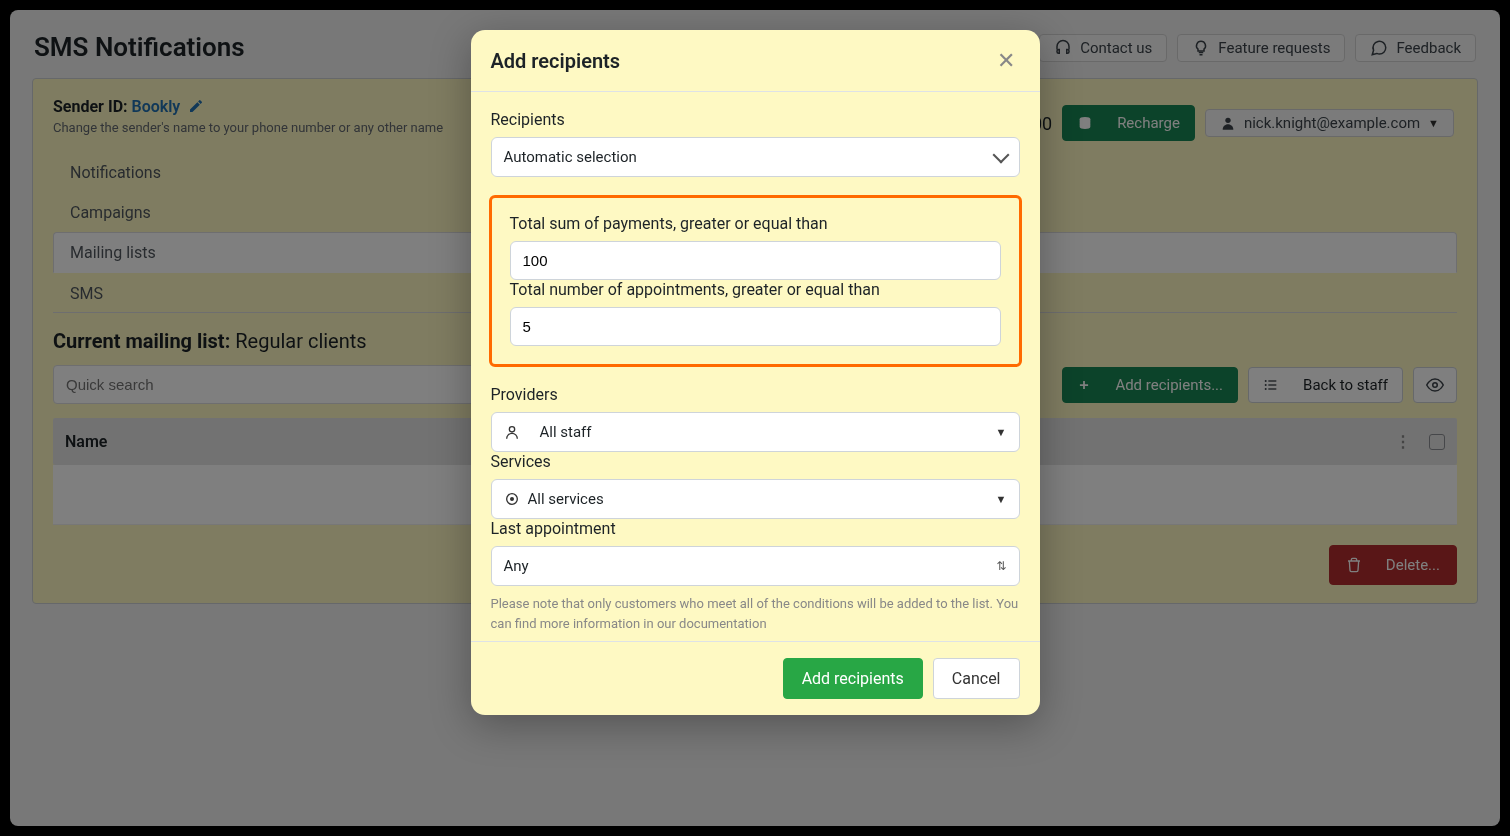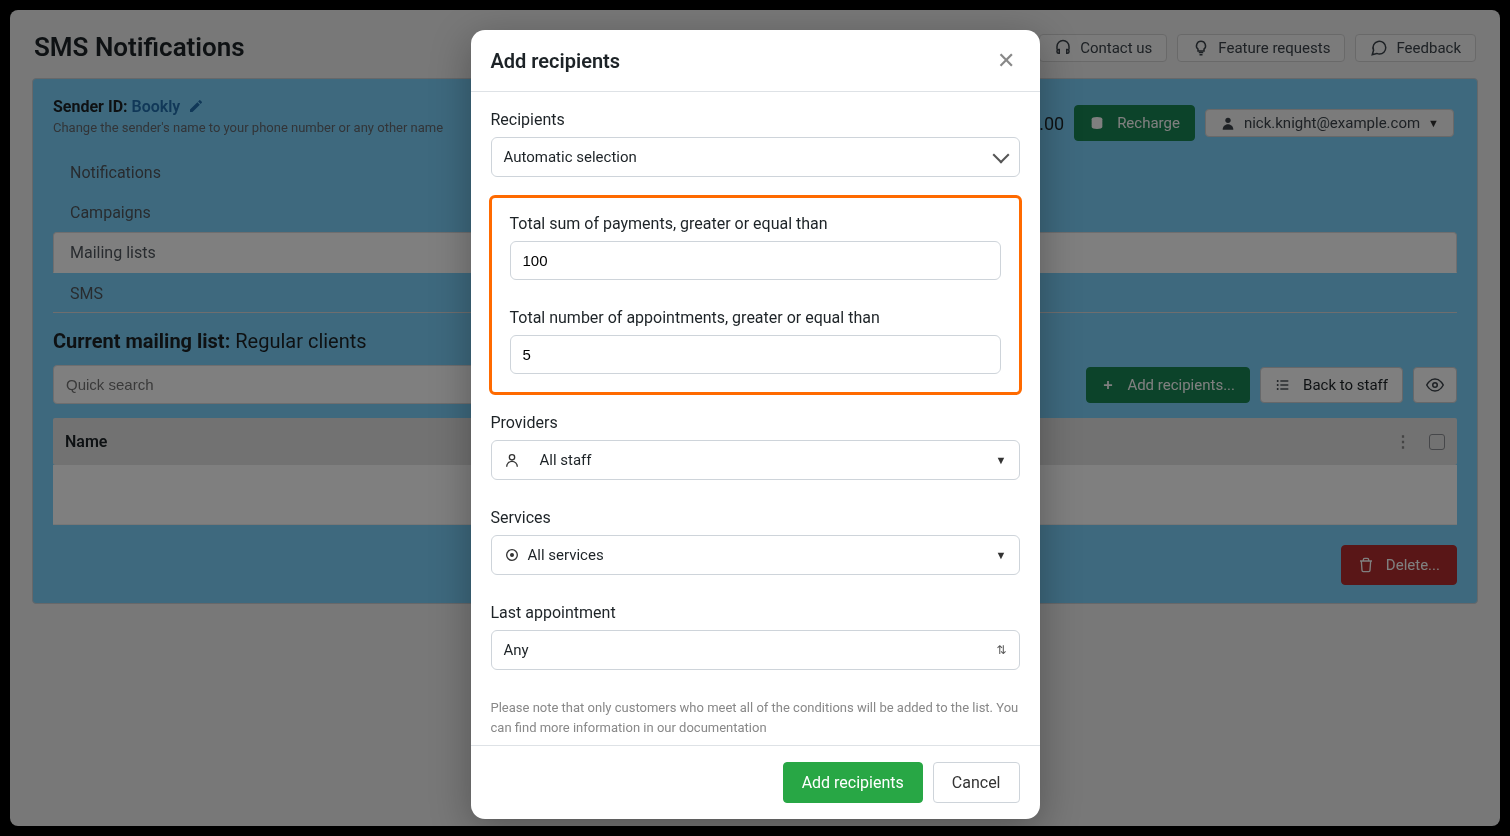--- a/index.html
+++ b/index.html
@@ -43,21 +43,21 @@
   border: 1px solid #d3d3d3;
   border-radius: 4px;
   font-size: 15px;
   color: #3c434a;
   cursor: pointer;
 }
 .panel {
   margin: 0 22px;
   border: 1px solid #ccd0d4;
   border-radius: 4px;
-  background: #7dd3fc;
+  background: #fef9c3;
   padding: 18px 20px;
 }
 .sender-line { margin-bottom: 4px; font-size: 16px; }
 .sender-link { color: #2271b1; font-weight: 600; cursor: pointer; }
 .sender-hint { color: #646970; font-size: 13px; margin-bottom: 16px; }
 .tabs {
   display: flex;
   border-bottom: 1px solid #dcdcde;
   margin-bottom: 16px;
   flex-direction: column;
@@ -82,21 +82,21 @@
 .mail-label { font-size: 20px; }
 .mail-actions { display: flex; gap: 10px; align-items: center; }
 .search {
   width: 560px;
   padding: 10px 12px;
   border: 1px solid #dcdcde;
   border-radius: 4px;
   font-size: 15px;
   background: #fff;
 }
-.btn { display: inline-flex; align-items: center; gap: 12px; padding: 8px 14px; border-radius: 4px; font-size: 15px; cursor: pointer; border: 1px solid #ccd0d4; background: #fff; }
+.btn { display: inline-flex; align-items: center; gap: 24px; padding: 8px 14px; border-radius: 4px; font-size: 15px; cursor: pointer; border: 1px solid #ccd0d4; background: #fff; }
 .btn-green { background: #198754; color: #fff; border-color: #198754; }
 .btn-icon-only { padding: 8px 12px; }
 .table-head {
   display: flex;
   justify-content: space-between;
   align-items: center;
   background: #e5e5e5;
   padding: 14px 12px;
   border-radius: 2px;
   font-weight: 600;
@@ -119,21 +119,21 @@
   position: absolute;
   inset: 0;
   background: rgba(0,0,0,0.5);
   display: flex;
   justify-content: center;
   align-items: flex-start;
   padding-top: 30px;
 }
 .modal {
   width: 569px;
-  background: #ffffff;
+  background: #fef9c3;
   border-radius: 14px;
   box-shadow: 0 10px 40px rgba(0,0,0,0.3);
   overflow: hidden;
 }
 .modal-header {
   display: flex;
   justify-content: space-between;
   align-items: center;
   padding: 18px 20px;
   border-bottom: 1px solid #dee2e6;
@@ -154,21 +154,21 @@
   align-items: center;
   cursor: pointer;
 }
 .input-like { cursor: text; }
 .highlight-box {
   border: 3px solid #ff6a00;
   border-radius: 6px;
   padding: 16px 18px 18px 18px;
   margin: 18px -2px 18px -2px;
 }
-.sub-group { margin-bottom: 28px; }
+.sub-group { margin-bottom: 0; }
 .sub-group:last-child { margin-bottom: 0; }
 .note-text { font-size: 13px; color: #888; line-height: 1.5; margin-top: 8px; }
 .modal-footer {
   display: flex;
   justify-content: flex-end;
   gap: 10px;
   padding: 16px 20px;
   border-top: 1px solid #dee2e6;
 }
 .btn-primary { background: #28a745; color: #fff; border-color: #28a745; font-size: 16px; padding: 10px 18px; }

